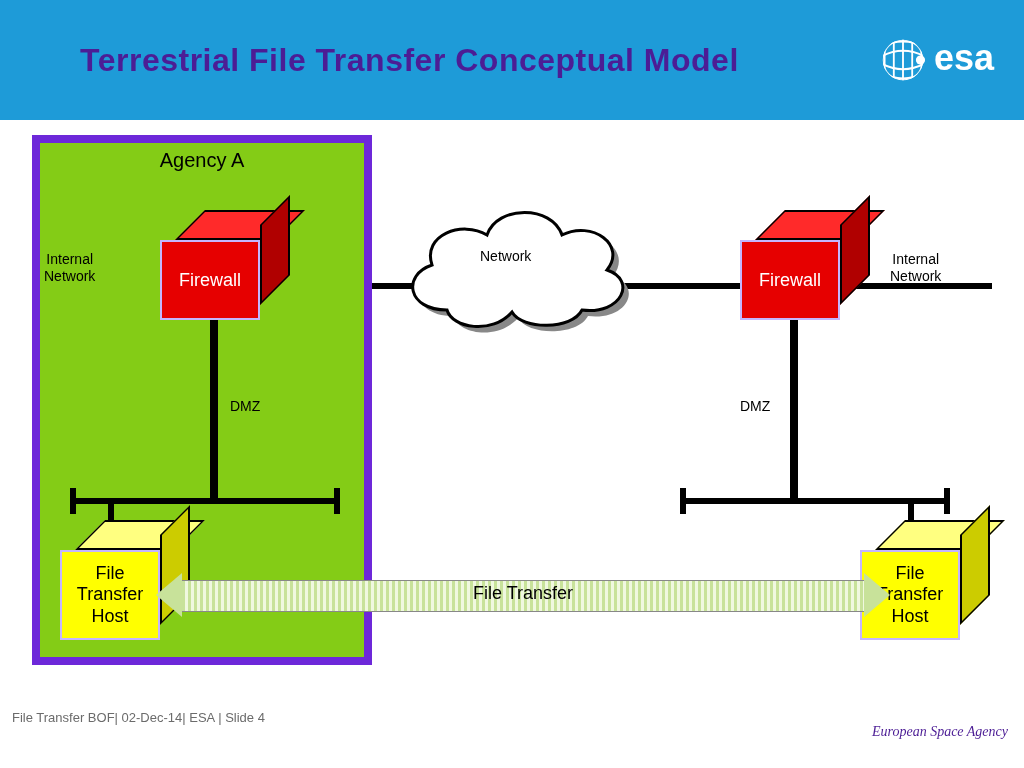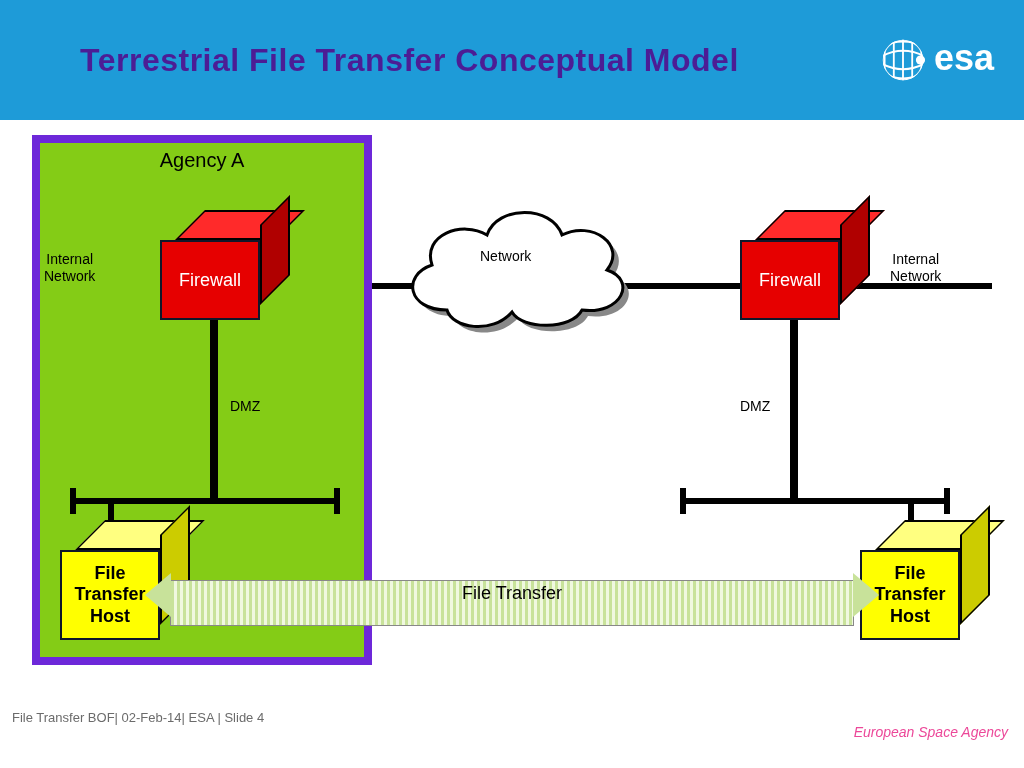--- a/index.html
+++ b/index.html
@@ -9,42 +9,42 @@
   .logo { display: flex; align-items: flex-start; gap: 8px; }
   .logo svg { width: 46px; height: 46px; }
   .logo span { color: #fff; font-size: 36px; font-weight: bold; }
   .canvas { position: relative; width: 1024px; height: 560px; }
   .agency { position: absolute; background: #84cc16; border: 8px solid #6d28d9; width: 340px; height: 530px; top: 15px; }
   .agA { left: 32px; }
   .agB { left: 652px; }
   .agency-title { text-align: center; font-size: 20px; padding-top: 6px; }
   .line { position: absolute; background: #000; }
   .cube { position: absolute; }
-  .cube .front { position: absolute; width: 100px; height: 80px; display: flex; align-items: center; justify-content: center; font-size: 18px; border: 2px solid #0f172a; }
+  .cube .front { position: absolute; width: 100px; height: 80px; display: flex; align-items: center; justify-content: center; font-size: 18px; border: 2px solid #c4b5fd; }
   .cube .top { position: absolute; width: 100px; height: 30px; left: 15px; top: -30px; transform: skewX(-45deg); transform-origin: bottom left; border: 2px solid #000; }
   .cube .side { position: absolute; width: 30px; height: 80px; left: 100px; top: -15px; transform: skewY(-45deg); transform-origin: top left; border: 2px solid #000; }
   .red .front { background: #e60000; color: #fff; }
   .red .top { background: #ff2a2a; }
   .red .side { background: #b00000; }
-  .yel .front { background: #ffff00; color: #000; text-align: center; line-height: 1.2; font-weight: bold; }
+  .yel .front { background: #ffff00; color: #000; text-align: center; line-height: 1.2; }
   .yel .top { background: #ffff80; }
   .yel .side { background: #cccc00; }
   .yel .front { width: 100px; height: 90px; }
   .yel .side { height: 90px; }
   .lbl { position: absolute; font-size: 14px; text-align: center; line-height: 1.2; }
   .cloud { position: absolute; left: 392px; top: 80px; }
-  .arrow { position: absolute; left: 170px; top: 460px; width: 684px; height: 46px; background: repeating-linear-gradient(90deg, #c8e29a 0 3px, #f0f8e0 3px 6px); border: 1px solid #888; }
+  .arrow { position: absolute; left: 181px; top: 460px; width: 684px; height: 32px; background: repeating-linear-gradient(90deg, #c8e29a 0 3px, #f0f8e0 3px 6px); border: 1px solid #888; }
   .arrow::before, .arrow::after { content: ''; position: absolute; top: -8px; width: 0; height: 0; border-top: 22px solid transparent; border-bottom: 22px solid transparent; }
   .arrow::before { left: -26px; border-right: 26px solid #c8e29a; }
   .arrow::after { right: -26px; border-left: 26px solid #c8e29a; }
   .arrow span { position: absolute; width: 100%; text-align: center; top: 2px; font-size: 18px; }
   .ftr { position: absolute; bottom: 10px; left: 0; width: 1024px; height: 60px; }
   .ftr-left { position: absolute; left: 12px; top: 10px; font-size: 13px; color: #6b6b6b; line-height: 1.5; }
   .ftr-center { position: absolute; left: 430px; top: 0; }
-  .ftr-right { position: absolute; right: 16px; top: 26px; font-size: 14px; color: #ec4899; font-style: italic; }
+  .ftr-right { position: absolute; right: 16px; top: 26px; font-size: 14px; color: #4c1d95; font-style: italic; font-family: Liberation Serif, serif; }
 </style>
 </head>
 <body>
 
 <div class="hdr">
   <h1>Terrestrial File Transfer Conceptual Model</h1>
   <div class="logo">
     <svg viewBox="0 0 50 50">
       <defs>
           <clipPath id="c">
@@ -136,16 +136,16 @@
 Host</div>
   </div>
 
   <div class="arrow">
     <span>File Transfer</span>
   </div>
 </div>
 
 <div class="ftr">
   <div class="ftr-left">
-    <div>File Transfer BOF| 02-Feb-14| ESA | Slide  4</div>
+    <div>File Transfer BOF| 02-Dec-14| ESA | Slide  4</div>
   </div>
   <div class="ftr-right">European Space Agency</div>
 </div>
 
 </body></html>

